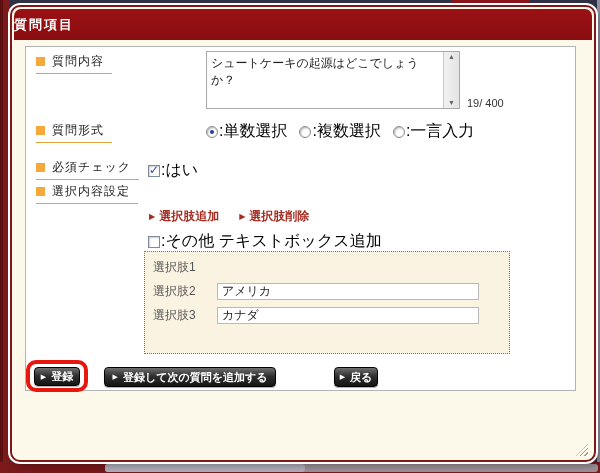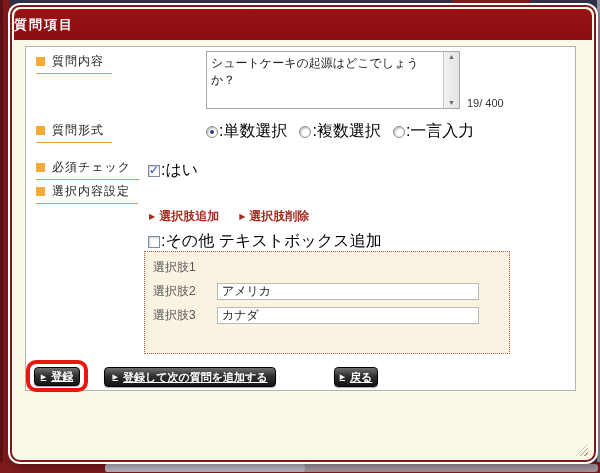--- a/index.html
+++ b/index.html
@@ -67,21 +67,21 @@
            border:1px dotted #B5584D; background:#FAF3E2; padding-top:3px; }
   .choice-row { display:flex; align-items:center; height:24px; padding-left:8px; }
   .choice-label { width:64px; font-size:12px; color:#555; flex:none; }
   .choice-row input { width:262px; height:17px; border:1px solid #B9B9B9; background:#fff;
            font:12px "Liberation Sans","DejaVu Sans",sans-serif; color:#222; padding:0 4px; }
 
   
   .btn { position:absolute; display:flex; align-items:center; justify-content:center; gap:5px;
          background:linear-gradient(180deg,#6E6E6E,#303030 45%,#141414);
          border:1px solid #000; border-radius:4px; color:#fff; font-size:11px; font-weight:bold;
-         cursor:pointer; white-space:nowrap; box-shadow:0 1px 1px rgba(0,0,0,0.3);text-decoration:underline; }
+         cursor:pointer; white-space:nowrap; box-shadow:0 1px 1px rgba(0,0,0,0.3); }
   .btn .arr { font-size:7px; }
   .annotation { position:absolute; left:0px; top:313px; width:62px; height:32px;
          border:4px solid #E7170D; border-radius:10px; pointer-events:none; }
 
   
   .grip { position:absolute; right:6px; bottom:4px; width:12px; height:12px;
           background:repeating-linear-gradient(135deg, transparent 0 2px, #A59C88 2px 3px);
           clip-path:polygon(100% 0, 100% 100%, 0 100%); cursor:nwse-resize; }
 </style>
 </head>

